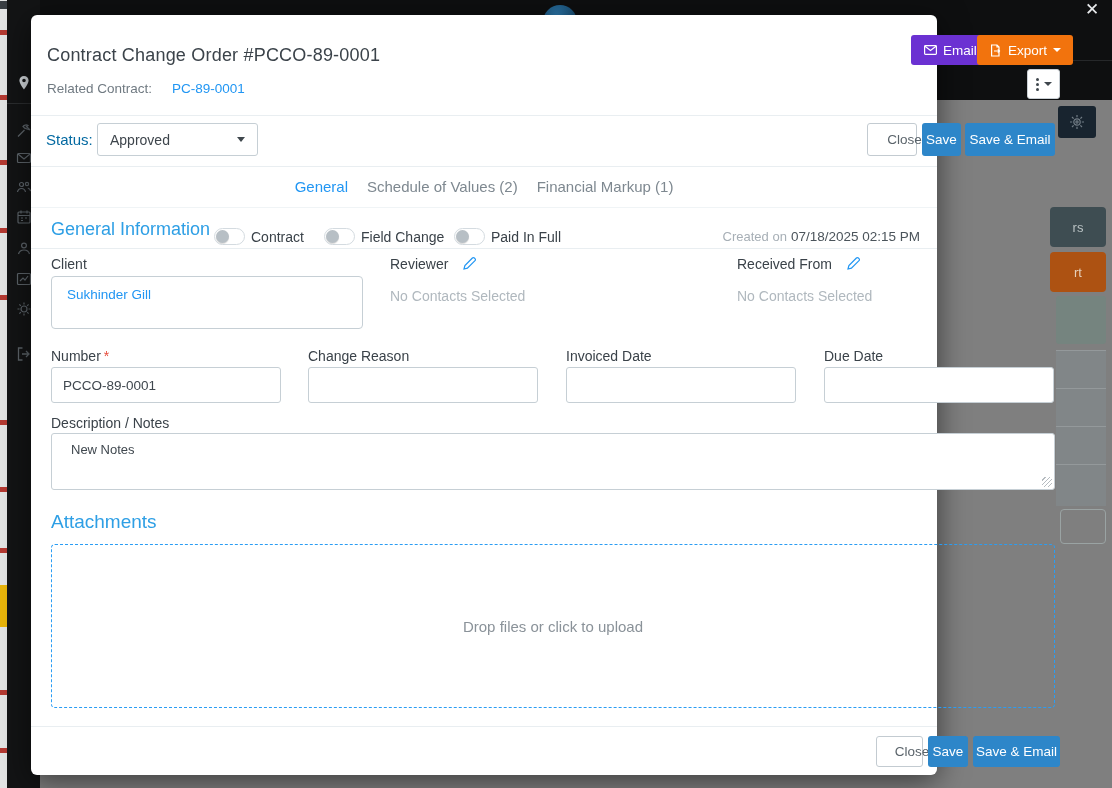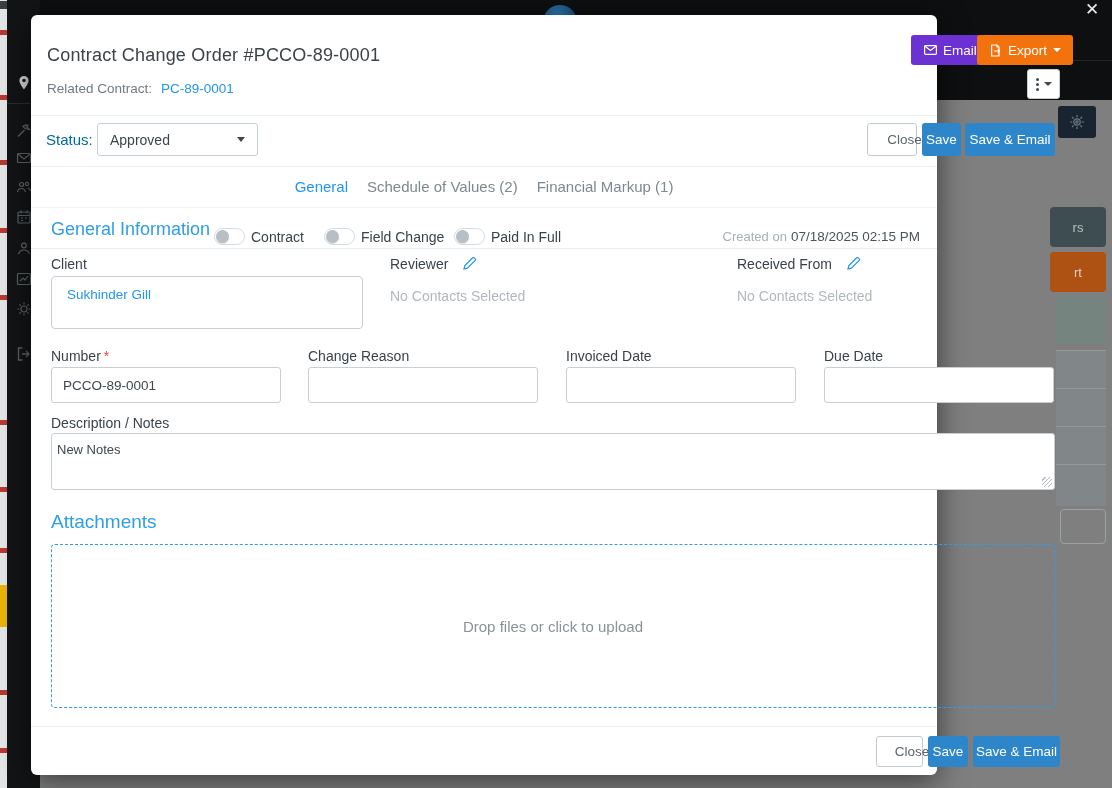--- a/index.html
+++ b/index.html
@@ -40,21 +40,21 @@
   .sb-icon.active { color:#d2d7db; }
   .sb-icon svg { width:16px; height:16px; display:block; }
 
   
   .modal { position:absolute; left:31px; top:15px; width:906px; height:760px; background:#ffffff;
            border-radius:6px; box-shadow:0 6px 30px rgba(0,0,0,.55); }
   .divider { position:absolute; left:0; width:100%; height:1px; background:#e9eef1; }
 
   .modal-title { position:absolute; left:16px; top:30px; font-size:18px; color:#3b434a; letter-spacing:.2px; }
   .related-row { position:absolute; left:16px; top:66px; font-size:13.5px; color:#707a82; }
-  .related-row a { color:#2196f3; text-decoration:none; margin-left:9px; cursor:pointer; }
+  .related-row a { color:#2196f3; text-decoration:none; margin-left:20px; cursor:pointer; }
 
   .btn { display:inline-flex; align-items:center; justify-content:center; gap:6px; border-radius:3px;
          font-size:13.5px; cursor:pointer; border:1px solid transparent; white-space:nowrap; }
   .btn-purple { background:#6b31d2; color:#fff; }
   .btn-orange { background:#f2730d; color:#fff; }
   .btn-blue { background:#2d86c9; color:#fff; }
   .btn-outline { background:#fff; border-color:#c3cbd1; color:#5b646b;padding-left:25px; }
 
   .email-btn { position:absolute; left:880px; top:20px; height:30px; padding:0 12px; }
   .export-btn { position:absolute; left:946px; top:20px; height:30px; padding:0 11px; }
@@ -100,21 +100,21 @@
   .client-box { position:absolute; left:20px; top:261px; width:312px; height:53px; border:1px solid #c6cfd5;
                 border-radius:4px; background:#fff; padding:8px 15px; }
   .client-company { font-size:13.5px; font-weight:bold; color:#32393f; }
   .client-contact { font-size:13.5px; color:#2196f3; cursor:pointer; margin-top:2px; }
   .empty-contacts { position:absolute; top:273px; font-size:14px; color:#b0b8be; }
 
   .tin { position:absolute; top:352px; width:230px; height:36px; border:1px solid #c6cfd5; border-radius:3px;
          font-size:13.5px; color:#3f474e; padding:0 11px; font-family:"Liberation Sans", sans-serif; background:#fff; }
 
   .desc-area { position:absolute; left:20px; top:418px; width:1004px; height:57px; border:1px solid #c6cfd5;
-               border-radius:3px; font-size:13px; color:#3f474e; padding:8px 5px; resize:none;
+               border-radius:3px; font-size:13px; color:#3f474e; padding:8px 19px; resize:none;
                font-family:"Liberation Sans", sans-serif; }
   .resize-grip { position:absolute; left:1011px; top:462px; width:10px; height:10px; cursor:nwse-resize;
                  background:repeating-linear-gradient(135deg, transparent 0 2px, #b6bcc1 2px 3px); }
 
   .attach-title { position:absolute; left:20px; top:496px; }
   .dropzone { position:absolute; left:20px; top:529px; width:1004px; height:164px; border:1px dashed #2a9df4;
               border-radius:4px; display:flex; align-items:center; justify-content:center; cursor:pointer; }
   .dropzone span { font-size:15px; color:#8a9299; }
 
   .btn-close-bot { position:absolute; left:845px; top:721px; width:47px; height:31px; }

